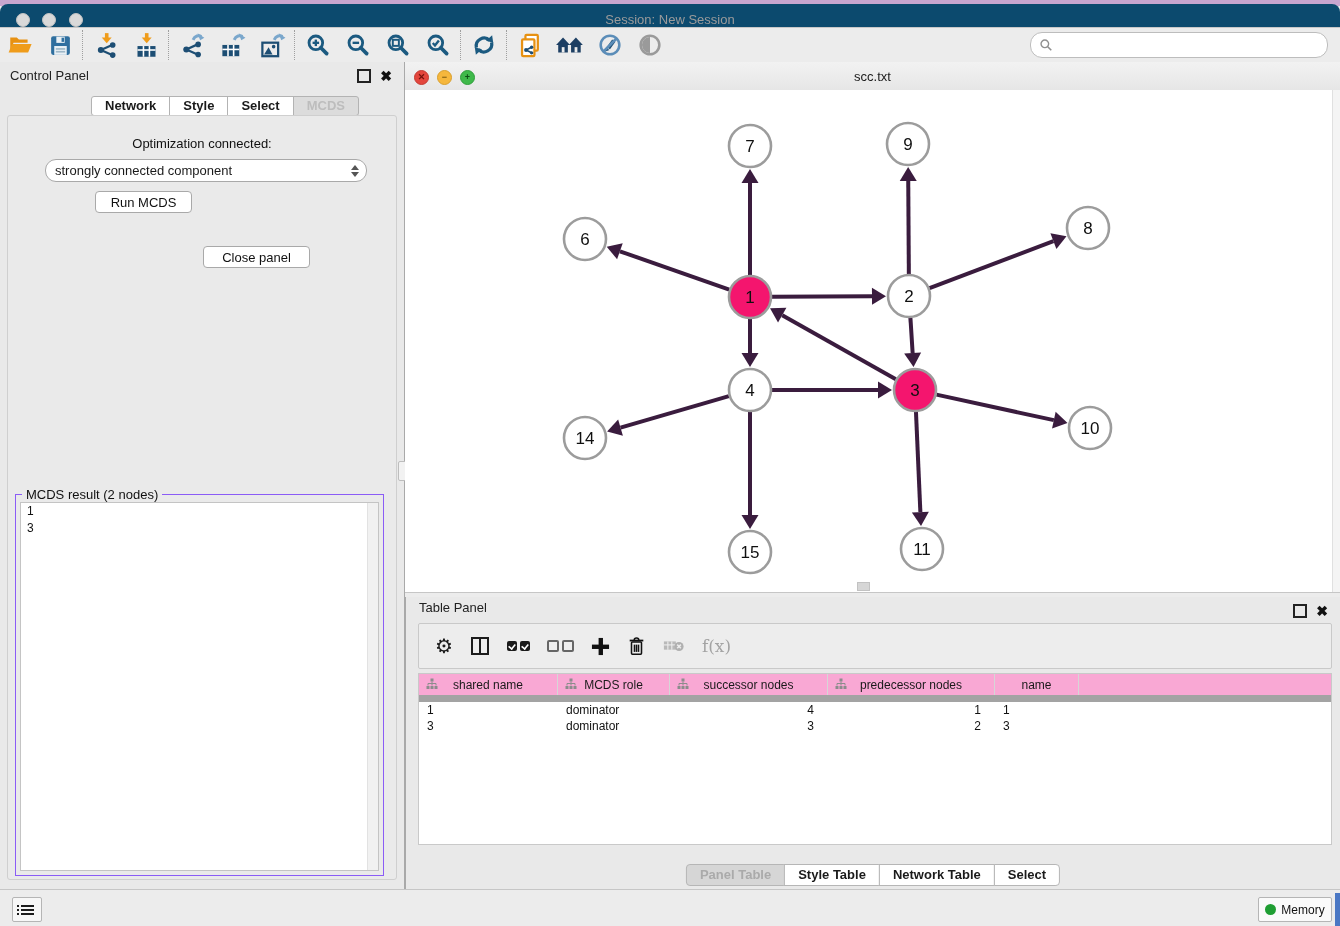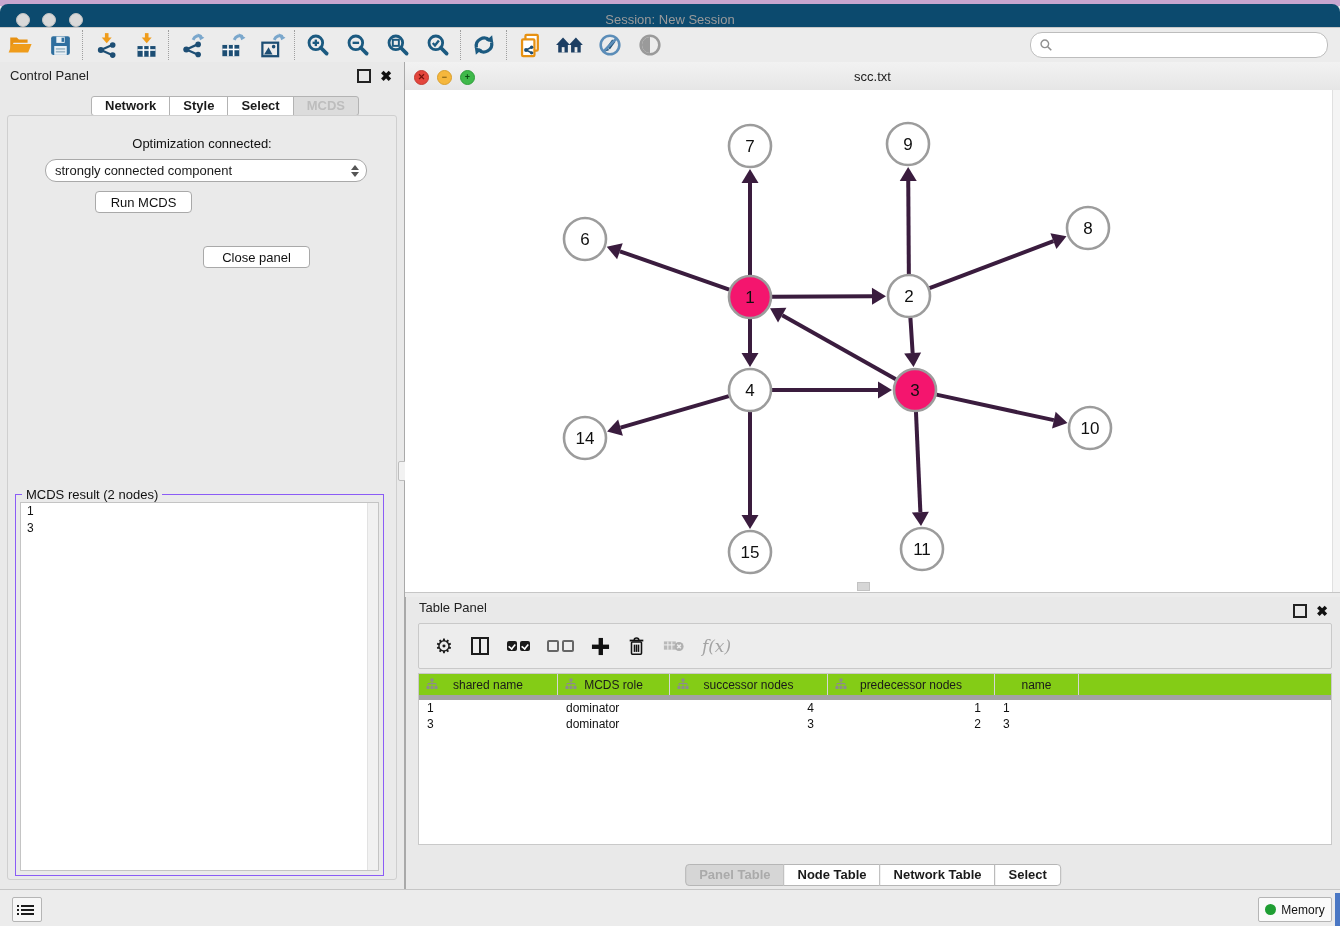--- a/index.html
+++ b/index.html
@@ -81,28 +81,28 @@
   
   .h-split{left:405px;top:592px;right:0;height:5px;background:#ececec;border-top:1px solid #c6c6c6;}
 
   
   .table-panel{left:405px;top:597px;right:0;bottom:36px;background:#e9e9e9;border-left:1px solid #a9a9a9;}
   .tp-header{top:3px;left:13px;font-size:13px;color:#222;}
   .tp-toolbar{top:26px;left:12px;right:8px;height:44px;background:#ededed;border:1px solid #c9c9c9;
               border-radius:2px;display:flex;align-items:center;gap:17px;padding-left:16px;}
   .tp-ic{display:flex;align-items:center;justify-content:center;}
   .gear-glyph{font-size:20px;color:#1c1c1c;line-height:20px;}
-  .fx{font-family:"DejaVu Serif",serif;font-style:italic;font-size:17px;color:#a3a3a3;}
+  .fx{font-family:"DejaVu Serif",serif;font-size:17px;color:#a3a3a3;}
   .cb{width:10px;height:10px;border-radius:2px;display:inline-block;}
   .cb-on{background:#1b1b1b;position:relative;}
   .cb-on:after{content:"";position:absolute;left:2px;top:1px;width:4px;height:6px;
                border:2px solid #fff;border-top:none;border-left:none;transform:rotate(40deg) scale(.8);}
   .cb-off{border:2px solid #666;background:#ededed;width:8px;height:8px;}
   .tp-table{top:76px;left:12px;right:8px;height:170px;background:#fff;border:1px solid #c9c9c9;}
-  .tt-head{display:flex;height:21px;background:#84cc16;border-bottom:5px solid #a3a3a3;}
+  .tt-head{display:flex;height:21px;background:#f9a8d4;border-bottom:7px solid #a3a3a3;}
   .tt-col{position:relative;border-right:1px solid #d6d6d6;display:flex;align-items:center;height:100%;
           box-sizing:border-box;}
   .tt-col .col-label{width:100%;text-align:center;font-size:12px;color:#1a1a1a;}
   .col-icon{position:absolute;left:7px;top:4px;}
   .tt-row{display:flex;height:16px;font-size:12px;color:#111;}
   .tt-cell{box-sizing:border-box;overflow:hidden;white-space:nowrap;line-height:16px;}
   .al{ text-align:left;padding-left:8px;}
   .ar{ text-align:right;padding-right:14px;}
   .tp-tabs{top:267px;left:50%;transform:translateX(-50%);display:flex;}
   .tp-tab{height:20px;line-height:20px;padding:0 13px;background:#fff;border:1px solid #b6b6b6;
@@ -519,21 +519,21 @@
           <div class="tt-cell al" style="width: 139px;">3</div>
           <div class="tt-cell al" style="width: 112px;">dominator</div>
           <div class="tt-cell ar" style="width: 158px;">3</div>
           <div class="tt-cell ar" style="width: 167px;">2</div>
           <div class="tt-cell al" style="width: 84px;">3</div>
         </div>
       </div>
   </div>
   <div class="abs tp-tabs" id="tp-tabs">
       <div class="tp-tab active">Panel Table</div>
-      <div class="tp-tab">Node Table</div>
+      <div class="tp-tab">Style Table</div>
       <div class="tp-tab">Network Table</div>
       <div class="tp-tab">Select</div>
     </div>
 </div>
 
 <div class="abs status-bar">
   <div class="abs list-btn">
     <span class="list-glyph">
         <span></span>
         <span></span>

